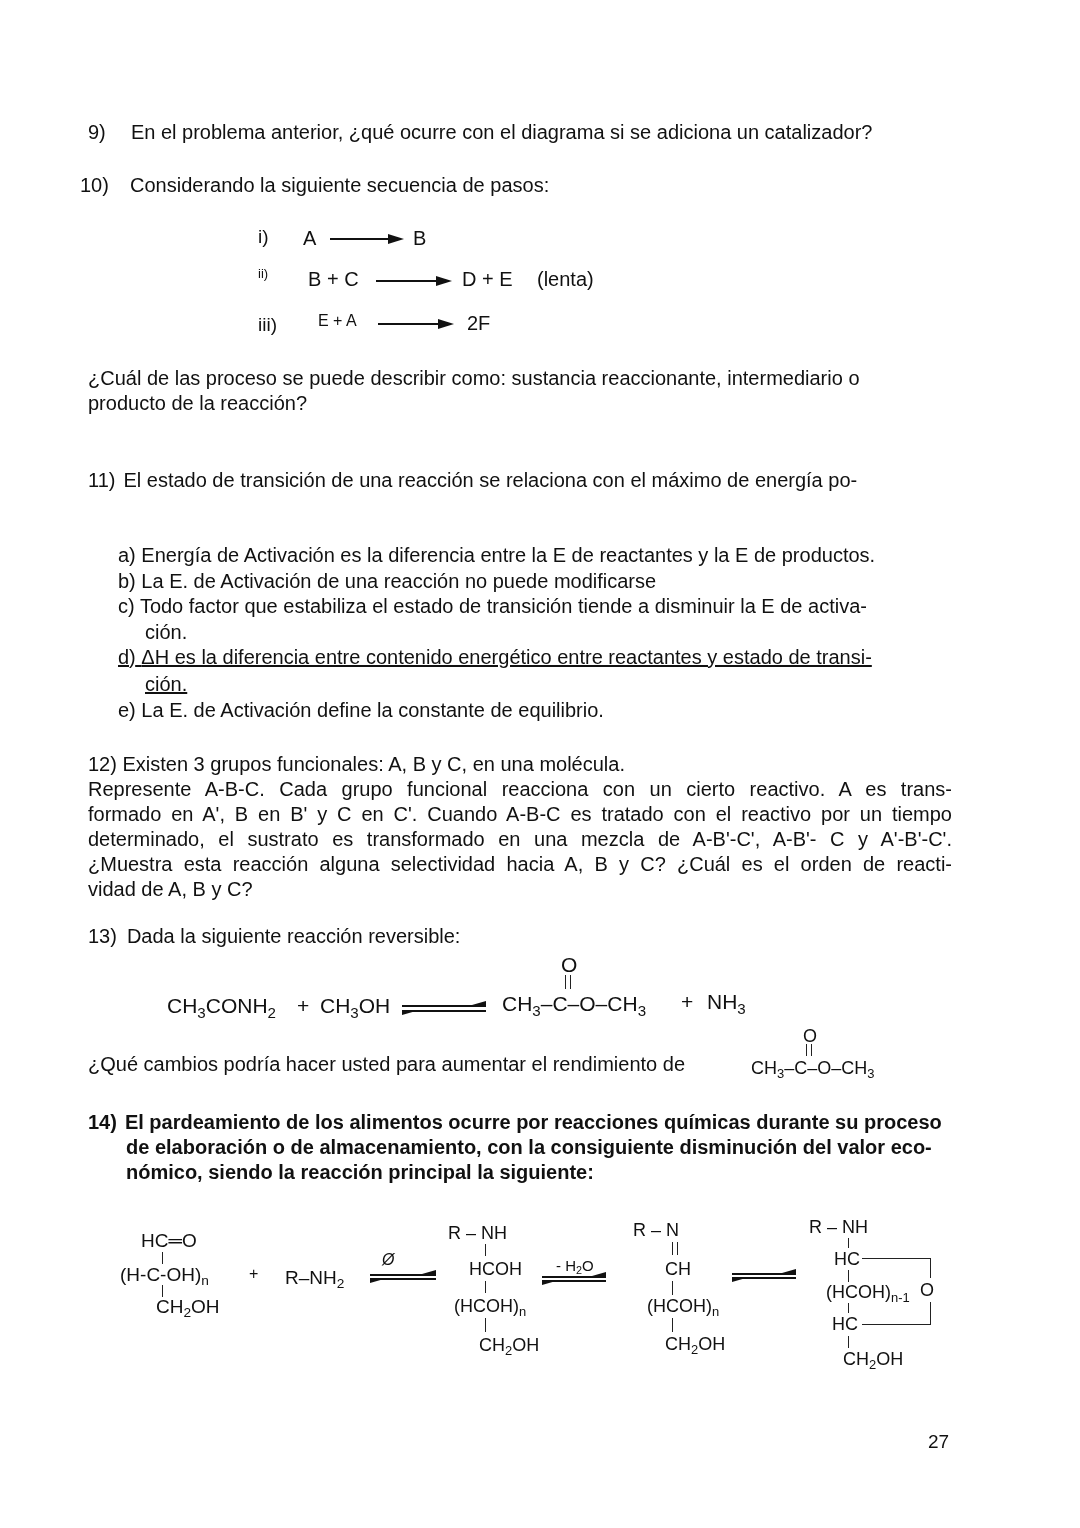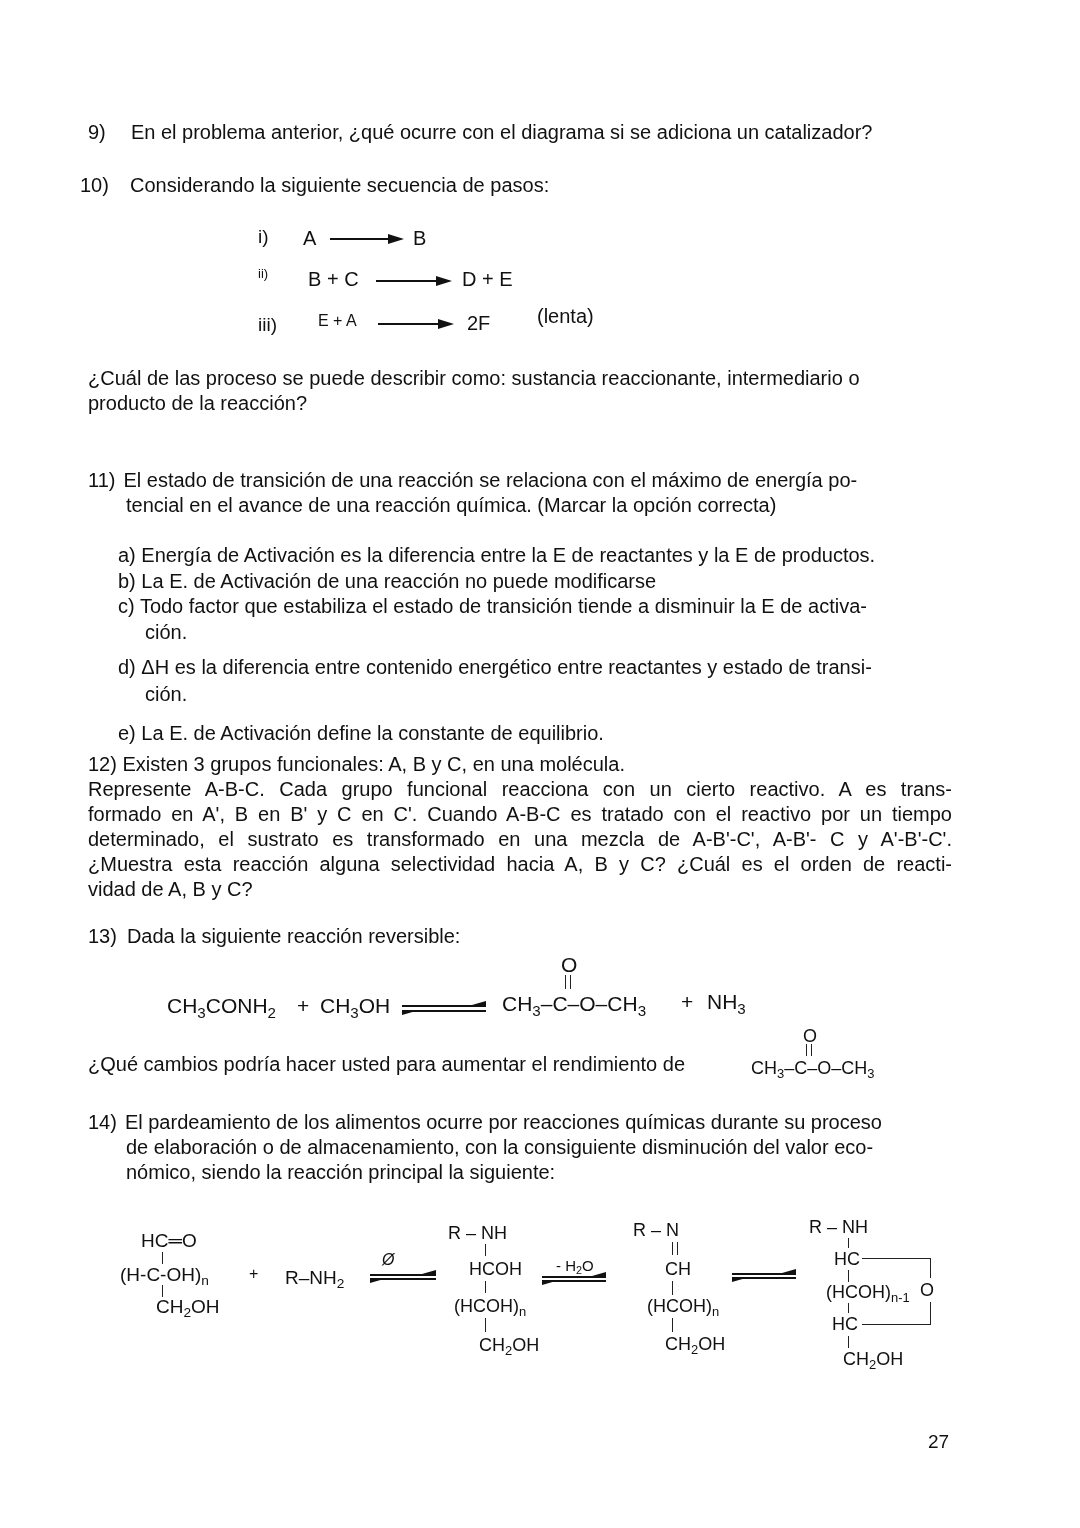--- a/index.html
+++ b/index.html
@@ -39,51 +39,50 @@
   <span class="abs" style="left:303px; top:227px; font-size:20px;">A</span>
   <div class="arrow-line" style="left:330px; top:238px; width:60px;"></div>
   <div class="arrow-head" style="left:388px; top:234px;"></div>
   <span class="abs" style="left:413px; top:227px; font-size:20px;">B</span>
 
   <span class="abs" style="left:258px; top:266px; font-size:13px;">ii)</span>
   <span class="abs" style="left:308px; top:268px; font-size:20px;">B + C</span>
   <div class="arrow-line" style="left:376px; top:280px; width:62px;"></div>
   <div class="arrow-head" style="left:436px; top:276px;"></div>
   <span class="abs" style="left:462px; top:268px; font-size:20px;">D + E</span>
-  <span class="abs" style="left:537px; top:268px; font-size:20px;margin-top:37px;">(lenta)</span>
+  <span class="abs" style="left:537px; top:268px; font-size:20px;">(lenta)</span>
 
   <span class="abs" style="left:258px; top:314px; font-size:19px;">iii)</span>
   <span class="abs" style="left:318px; top:312px; font-size:16px;">E + A</span>
   <div class="arrow-line" style="left:378px; top:323px; width:62px;"></div>
   <div class="arrow-head" style="left:438px; top:319px;"></div>
   <span class="abs" style="left:467px; top:312px; font-size:20px;">2F</span>
 </div>
 
 <div class="abs" style="left:88px; top:366px; font-size:20px; line-height:25px;">
   <div>¿Cuál de las proceso se puede describir como: sustancia reaccionante, intermediario o</div>
   <div>producto de la reacción?</div>
 </div>
 
 <div class="abs" style="left:88px; top:468px; font-size:20px; line-height:25px;">
   <div><span>11)</span><span style="display:inline-block;width:8px"></span><span>El estado de transición de una reacción se relaciona con el máximo de energía po-</span></div>
-  <div style="padding-left:38px;">tencial en el avance de una reacción química. (Marcar la opción correcta)</div>
 </div>
 
 <div class="abs" style="left:118px; top:543px; font-size:20px; line-height:25.5px;">
   <div><span>a)</span> <span>Energía de Activación es la diferencia entre la E de reactantes y la E de productos.</span></div>
   <div><span>b)</span> <span>La E. de Activación de una reacción no puede modificarse</span></div>
   <div>
     <div><span>c)</span> <span>Todo factor que estabiliza el estado de transición tiende a disminuir la E de activa-</span></div>
     <div style="padding-left:27px">ción.</div>
   </div>
-  <div style="margin-top:10px;">
+  <div style="margin-top:0px;text-decoration:underline;">
     <div><span>d)</span> <span>ΔH es la diferencia entre contenido energético entre reactantes y estado de transi-</span></div>
     <div style="padding-left:27px; margin-top:1px;">ción.</div>
   </div>
-  <div style="margin-top:14px;"><span>e)</span> <span>La E. de Activación define la constante de equilibrio.</span></div>
+  <div style="margin-top:1px;"><span>e)</span> <span>La E. de Activación define la constante de equilibrio.</span></div>
 </div>
 
 <div class="abs" style="left:88px; top:752px; width:864px; font-size:20px; line-height:25px; white-space:normal;">
   <div style="white-space:nowrap;"><span>12)</span> <span>Existen 3 grupos funcionales: A, B y C, en una molécula.</span></div>
   <div class="j">Represente A-B-C. Cada grupo funcional reacciona con un cierto reactivo. A es trans-</div>
   <div class="j">formado en A', B en B' y C en C'. Cuando A-B-C es tratado con el reactivo por un tiempo</div>
   <div class="j">determinado, el sustrato es transformado en una mezcla de A-B'-C', A-B'- C y A'-B'-C'.</div>
   <div class="j">¿Muestra esta reacción alguna selectividad hacia A, B y C? ¿Cuál es el orden de reacti-</div>
   <div>vidad de A, B y C?</div>
 </div>
@@ -112,21 +111,21 @@
 
 <div class="abs" style="left:88px; top:1053px; font-size:20px;">¿Qué cambios podría hacer usted para aumentar el rendimiento de</div>
 
 <div>
   <span class="abs chem" style="left:803px; top:1026px; font-size:18px;">O</span>
   <div class="vbar" style="left:806px; top:1044px; height:12px;"></div>
   <div class="vbar" style="left:811px; top:1044px; height:12px;"></div>
   <span class="abs chem" style="left:751px; top:1058px; font-size:18px;">CH<sub>3</sub>–C–O–CH<sub>3</sub></span>
 </div>
 
-<div class="abs" style="left:88px; top:1110px; width:864px; font-size:20px; line-height:25px; white-space:normal;">
+<div class="abs" style="left:88px; top:1110px; width:864px; font-size:20px; line-height:25px; white-space:normal;font-weight:bold;">
   <div style="white-space:nowrap;"><span>14)</span><span style="display:inline-block;width:8px"></span><span>El pardeamiento de los alimentos ocurre por reacciones químicas durante su proceso</span></div>
   <div style="padding-left:38px; white-space:nowrap;">de elaboración o de almacenamiento, con la consiguiente disminución del valor eco-</div>
   <div style="padding-left:38px; white-space:nowrap;">nómico, siendo la reacción principal la siguiente:</div>
 </div>
 
 <div class="chem">
 
   <span class="abs" style="left:141px; top:1230px;">HC═O</span>
   <div class="vbar" style="left:162px; top:1252px; height:12px;"></div>
   <span class="abs" style="left:120px; top:1264px;"><span>(H-C-OH)</span><sub>n</sub></span>

